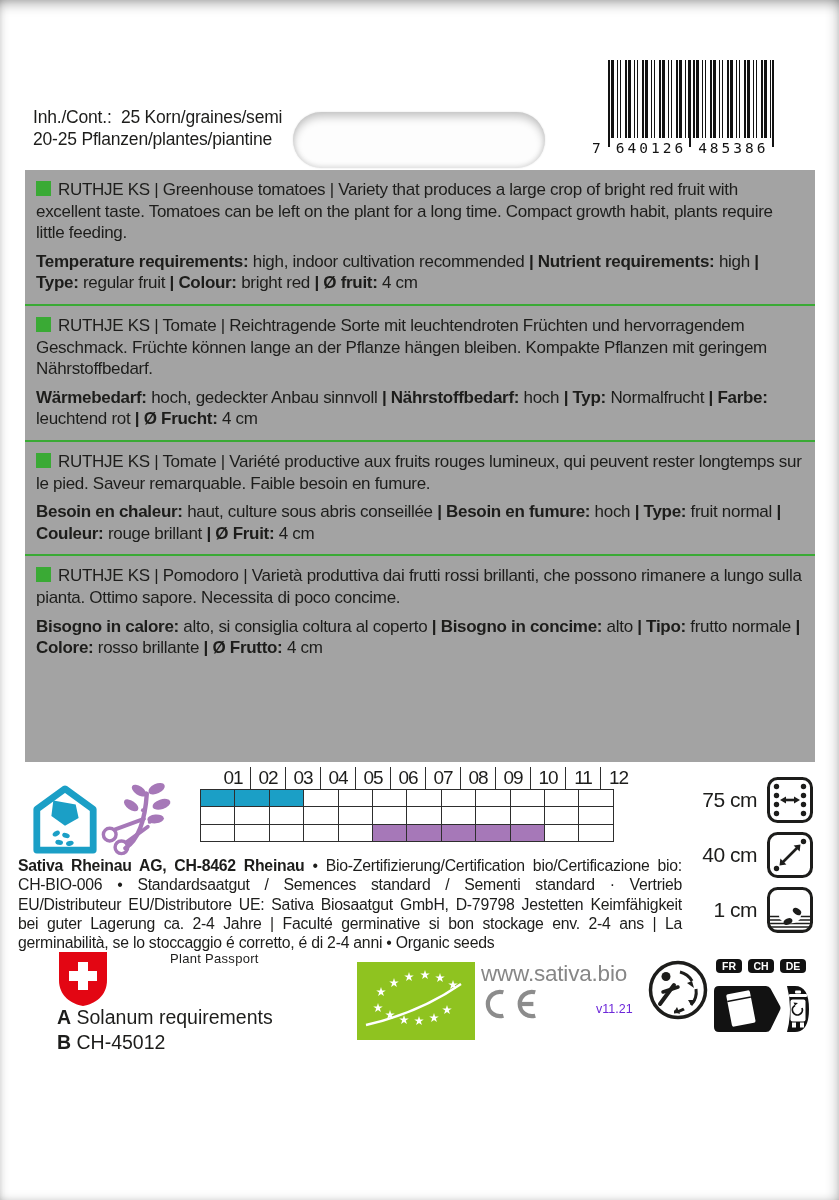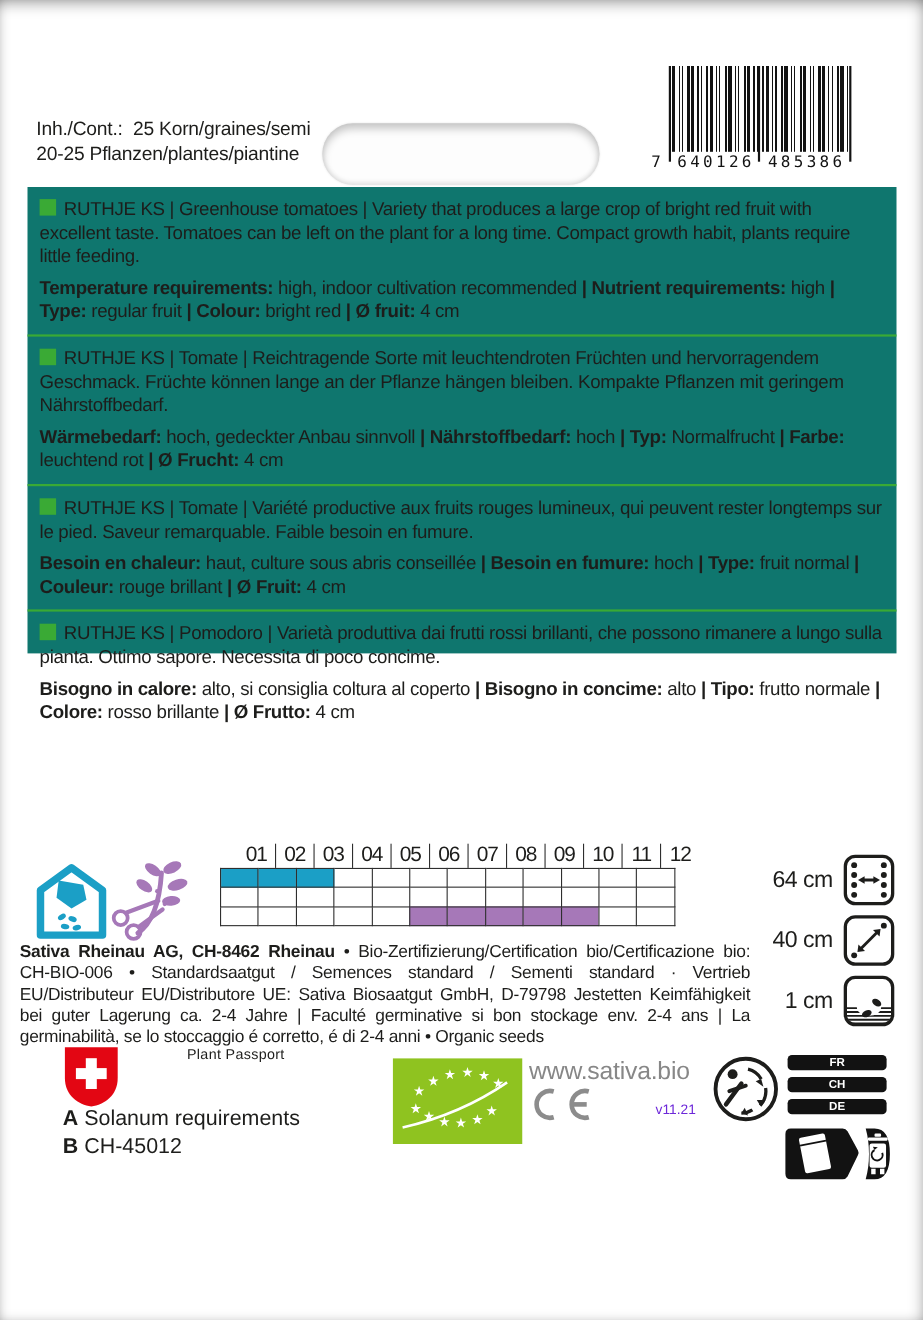--- a/index.html
+++ b/index.html
@@ -30,21 +30,21 @@
     background:repeating-linear-gradient(90deg,
       #131313 0 2px, #fff 2px 3px, #131313 3px 6px, #fff 6px 9px,
       #131313 9px 10px, #fff 10px 12px, #131313 12px 13px, #fff 13px 17px);
   }
   .guard { position:absolute; top:0; width:2px; height:87px; background:#131313; }
   .g1 { left:16px; } .g2 { left:97px; } .g3 { left:180px; }
   .bc-digits { position:absolute; left:0; top:80px; width:196px; display:flex; gap:12px;
     font-family:"DejaVu Sans Mono", monospace; font-size:14.5px; letter-spacing:3px; color:#131313; }
 
   
-  .panel { left:25px; top:170px; width:790px; height:424px; background:#0f766e; box-sizing:border-box; }
+  .panel { left:25px; top:170px; width:790px; height:592px; background:#a3a3a3; box-sizing:border-box; }
   .section { padding:9px 11px 10px 11px; font-size:17px; line-height:21.6px; letter-spacing:-0.3px; }
   .section + .section { border-top:2.5px solid #3aaa35; }
   .section p { margin:0; }
   .section .intro { margin-bottom:7px; }
   .bullet { width:15px; height:15px; background:#3aaa35; display:inline-block; margin-right:7px; transform:translateY(1px); }
 
   
   .calendar { left:200px; top:767px; }
   .cal-head { display:flex;margin-left:16px; }
   .cal-head .m { width:35px; box-sizing:border-box; text-align:center; font-size:19px; line-height:22px;
@@ -67,21 +67,21 @@
   .pp-title { left:170px; top:951px; font-size:13px; letter-spacing:0.3px; }
   .ab-block { left:57px; top:1005px; font-size:19.5px; line-height:24.5px; }
 
   
   .eu-logo { left:357px; top:962px; }
   .website { left:481px; top:961px; font-size:22.5px; font-weight:400; color:#878787; letter-spacing:-0.2px; }
   .ce-mark { left:479px; top:989px; }
   .version { left:596px; top:1002px; font-size:12.5px; color:#6d28d9; }
   .triman-icon { left:647px; top:959px; }
   .disposal { left:709px; top:947px; width:104px; }
-  .tabs { display:flex; gap:6px; padding:12px 7px; box-sizing:border-box;flex-direction:column; }
+  .tabs { display:flex; gap:6px; padding:12px 7px; box-sizing:border-box; }
   .tab { flex:1; background:#121212; color:#fff; font-size:10.5px; font-weight:700; text-align:center;
     border-radius:4px; height:14px; line-height:14px; }
   .disposal svg { display:block; margin-top:-1px; }
 </style>
 </head>
 <body>
 
 <svg width="0" height="0" style="position:absolute">
   <defs>
     <symbol id="icon-row-spacing" viewBox="0 0 48 48">
@@ -255,21 +255,21 @@
       <ellipse cx="34" cy="30" rx="8.5" ry="4.5" transform="rotate(35 34 30)"></ellipse>
       <ellipse cx="65" cy="29" rx="9.5" ry="5" transform="rotate(-18 65 29)"></ellipse>
       <ellipse cx="59" cy="44" rx="8.5" ry="4.5" transform="rotate(-5 59 44)"></ellipse>
       <circle cx="46" cy="35" r="2"></circle>
       <circle cx="53" cy="47" r="2"></circle>
     </g>
   </svg>
 
   <div class="abs spacing" id="spacing">
       <div class="spacing-row">
-        <span class="sp-label">64 cm</span>
+        <span class="sp-label">75 cm</span>
         <svg width="48" height="48">
           <use href="#icon-row-spacing"></use>
         </svg>
       </div>
       <div class="spacing-row">
         <span class="sp-label">40 cm</span>
         <svg width="48" height="48">
           <use href="#icon-plant-spacing"></use>
         </svg>
       </div>

